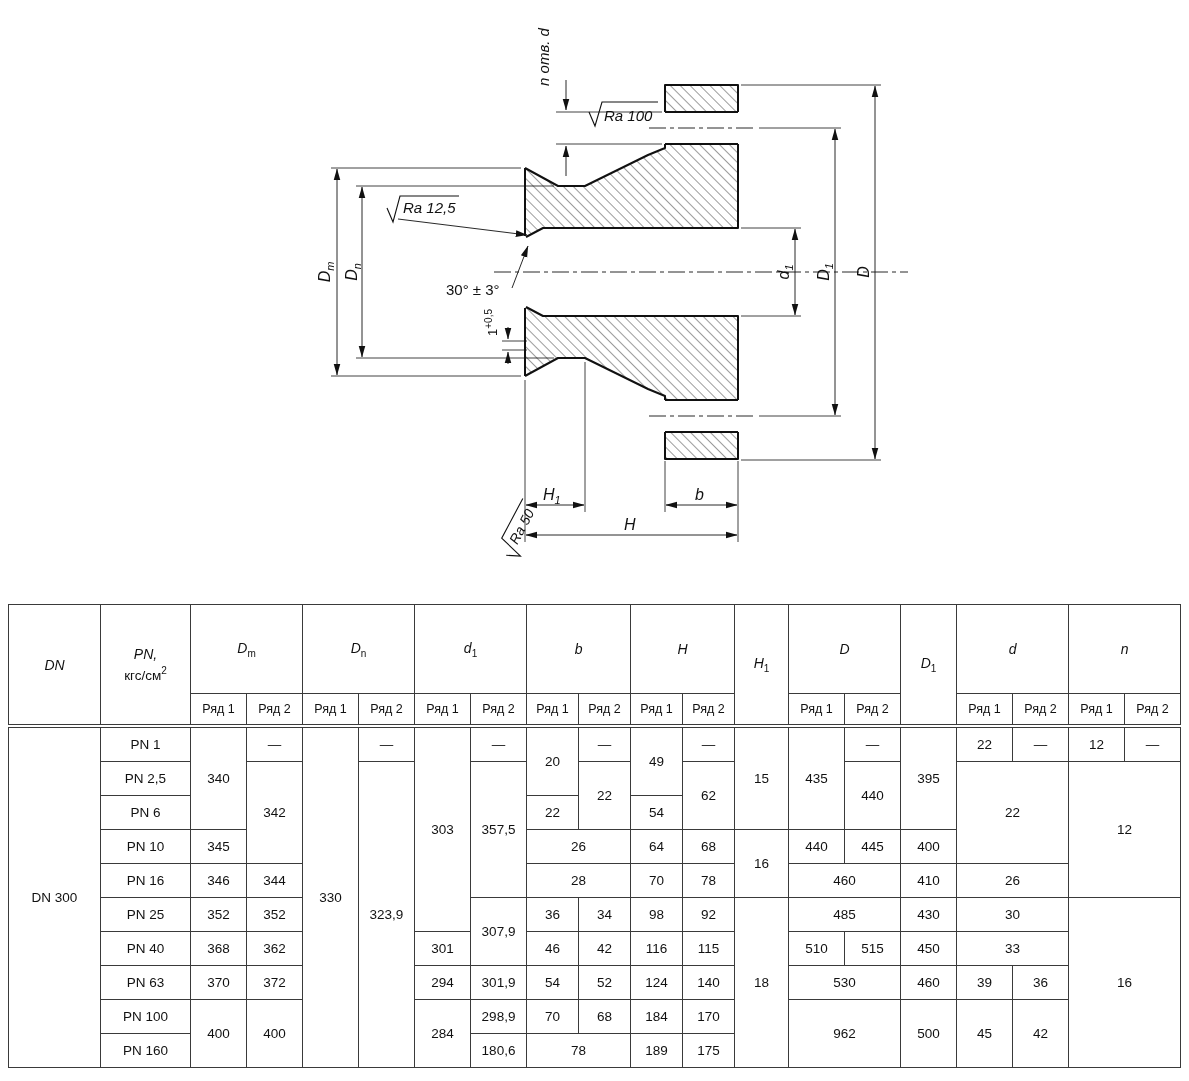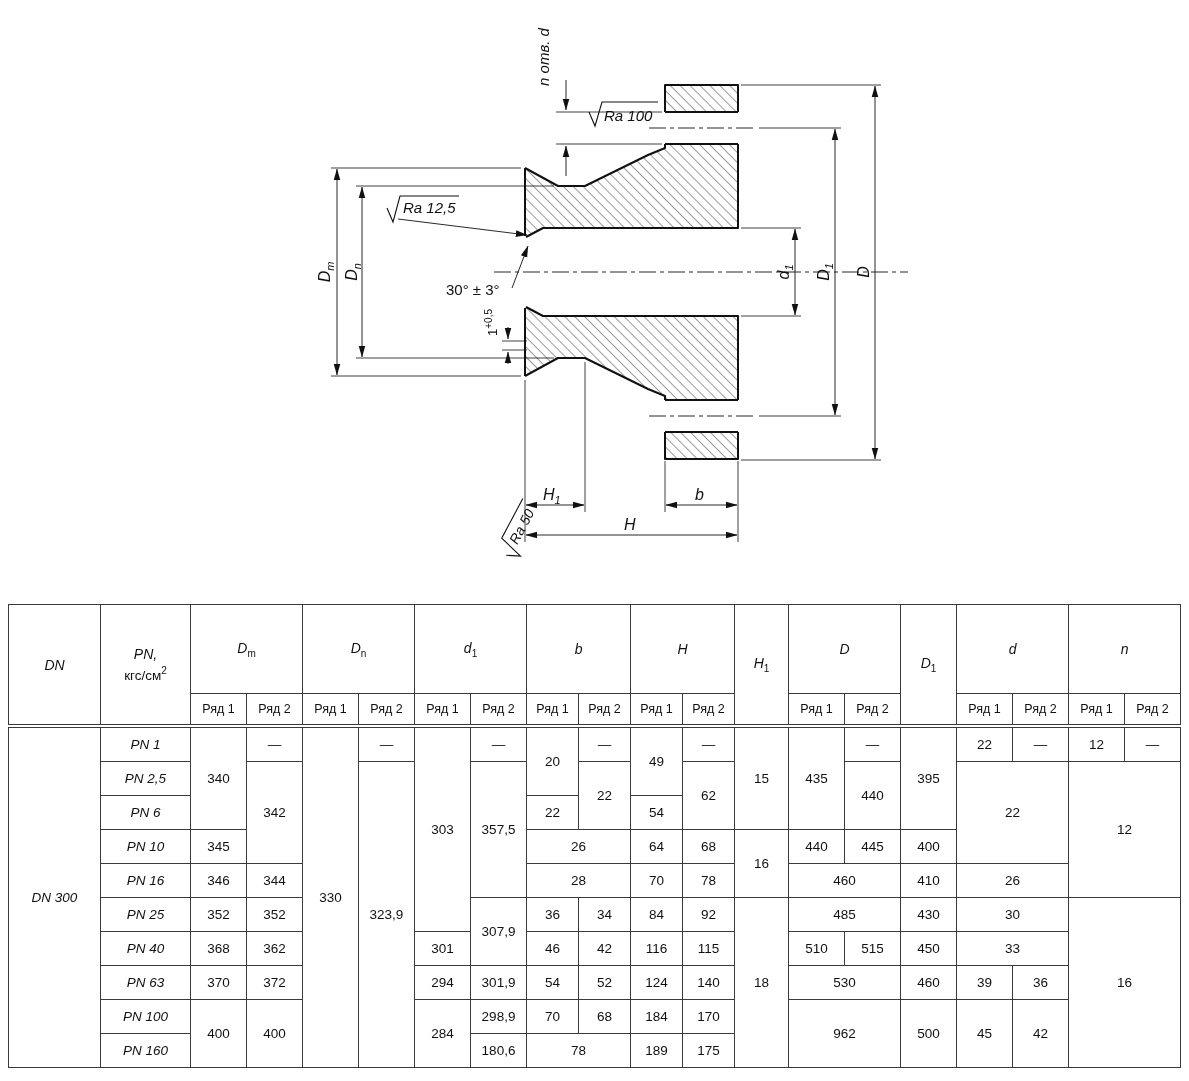--- a/index.html
+++ b/index.html
@@ -5,22 +5,22 @@
   html,body{margin:0;padding:0;background:#fff;color:#111;font-family:"Liberation Sans",sans-serif;}
   .page{width:1189px;height:1081px;background:#fff;overflow:hidden;}
   .drawing-wrap{width:1189px;height:592px;}
   svg text{font-family:"Liberation Sans",sans-serif;fill:#111;}
   table.dims{border-collapse:collapse;table-layout:fixed;margin:12px 8px 0 8px;width:1172px;}
   .dims th,.dims td{border:1px solid #3a3a3a;text-align:center;vertical-align:middle;
      font-size:13.5px;font-weight:400;color:#111;padding:0;height:33px;background:#fff;}
   .dims thead tr.group-row th{height:88px;}
   .dims thead tr.sub-row th{height:30px;font-size:12.5px;}
   .hb{border-bottom:4px double #3a3a3a !important;}
-  .pn-cell{text-align:left;padding-left:13px;font-style:italic;}
-  .it{font-style:italic;}
+  .pn-cell{text-align:left;padding-left:13px;}
+  .it{}
   .sym{font-style:italic;font-size:14px;}
   .dims sub{font-size:10px;}
   .dims sup{font-size:10px;}
   .pn-head{line-height:1.35;}
 </style>
 </head>
 <body>
 
 <div class="page">
 
@@ -242,21 +242,21 @@
         <td>410</td>
         <td colspan="2">26</td>
       </tr>
       <tr>
         <td class="pn-cell">PN 25</td>
         <td>352</td>
         <td>352</td>
         <td rowspan="2">307,9</td>
         <td>36</td>
         <td>34</td>
-        <td>84</td>
+        <td>98</td>
         <td>92</td>
         <td rowspan="5">18</td>
         <td colspan="2">485</td>
         <td>430</td>
         <td colspan="2">30</td>
         <td colspan="2" rowspan="5">16</td>
       </tr>
       <tr>
         <td class="pn-cell">PN 40</td>
         <td>368</td>

